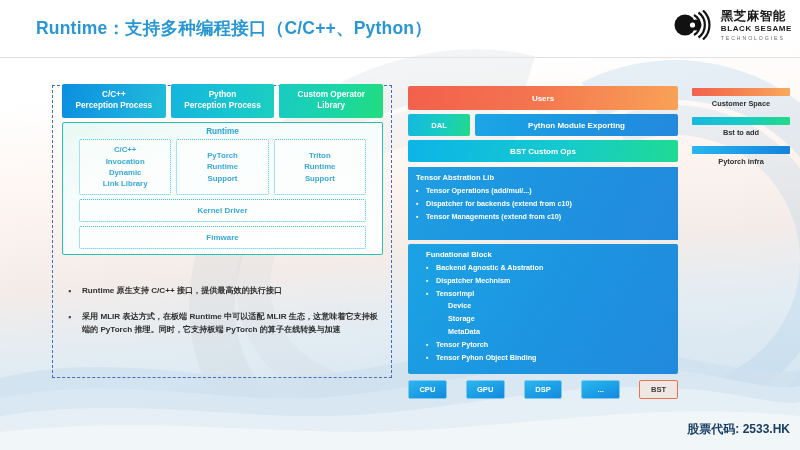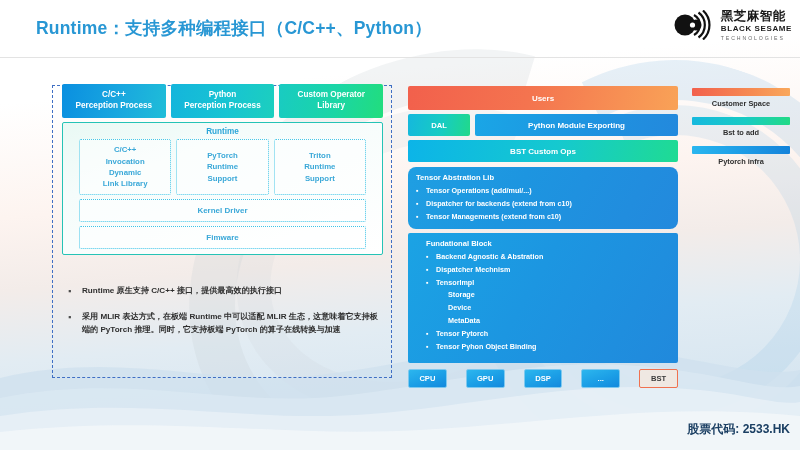--- a/index.html
+++ b/index.html
@@ -68,21 +68,21 @@
     background:linear-gradient(100deg,#f2604c 0%,#f4744f 45%,#f9a257 100%);
     color:#fff;font-size:8px;font-weight:bold;}
   .r-row2{display:flex;gap:5px;margin-top:4px;}
   .r-dal{width:62px;height:22px;border-radius:2px;display:flex;align-items:center;justify-content:center;
     background:linear-gradient(100deg,#15b8dd 0%,#17ccc2 55%,#21d98a 100%);color:#fff;font-size:7.6px;font-weight:bold;}
   .r-pme{flex:1;height:22px;border-radius:2px;display:flex;align-items:center;justify-content:center;
     background:linear-gradient(100deg,#1aa6e6 0%,#1e93e0 55%,#2389dd 100%);color:#fff;font-size:8px;font-weight:bold;}
   .r-bst{height:22px;margin-top:4px;border-radius:2px;display:flex;align-items:center;justify-content:center;
     background:linear-gradient(100deg,#0cb4e8 0%,#15c9cf 55%,#1fdb93 100%);color:#fff;font-size:8px;font-weight:bold;}
 
-  .r-panel{margin-top:5px;border-radius:8px;padding:6px 8px 4px;
+  .r-panel{margin-top:5px;border-radius:0;padding:6px 8px 15px;
     background:linear-gradient(120deg,#1f9fe2 0%,#1d95e0 40%,#2389dd 100%);}
   .r-panel2{margin-top:4px;border-radius:2px;padding:6px 18px 8px;
     background:linear-gradient(120deg,#1ba3e4 0%,#1c96e1 45%,#2189dc 100%);}
   .p-head{font-size:7.6px;font-weight:bold;color:#fff;margin-bottom:4px;}
   .p-item{display:flex;font-size:7.2px;font-weight:bold;color:#fff;line-height:1.35;margin-bottom:3.2px;}
   .p-item .b{width:10px;flex:none;}
   .p-sub{font-size:7.2px;font-weight:bold;color:#fff;line-height:1.35;margin:0 0 3.2px 22px;}
 
   .r-hw{display:flex;gap:19px;margin-top:6px;}
   .hwbox{flex:1;height:19px;border-radius:2px;display:flex;align-items:center;justify-content:center;
@@ -227,22 +227,22 @@
         <span>Backend Agnostic &amp; Abstration</span>
       </div>
       <div class="p-item">
         <span class="b">▪</span>
         <span>Dispatcher Mechnism</span>
       </div>
       <div class="p-item">
         <span class="b">▪</span>
         <span>TensorImpl</span>
       </div>
+      <div class="p-sub">Device</div>
       <div class="p-sub">Storage</div>
-      <div class="p-sub">Device</div>
       <div class="p-sub">MetaData</div>
       <div class="p-item">
         <span class="b">▪</span>
         <span>Tensor Pytorch</span>
       </div>
       <div class="p-item">
         <span class="b">▪</span>
         <span>Tensor Pyhon Object Binding</span>
       </div>
     </div>

